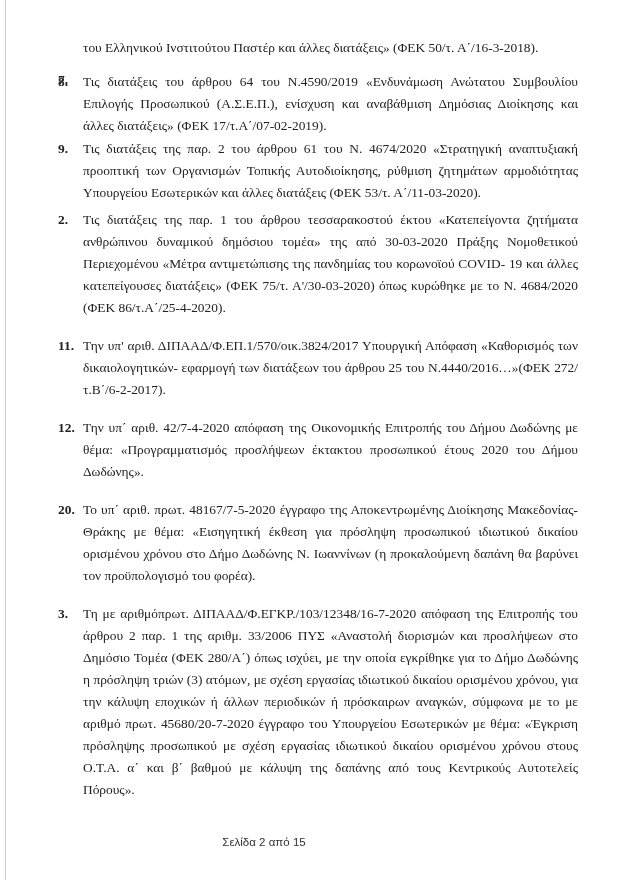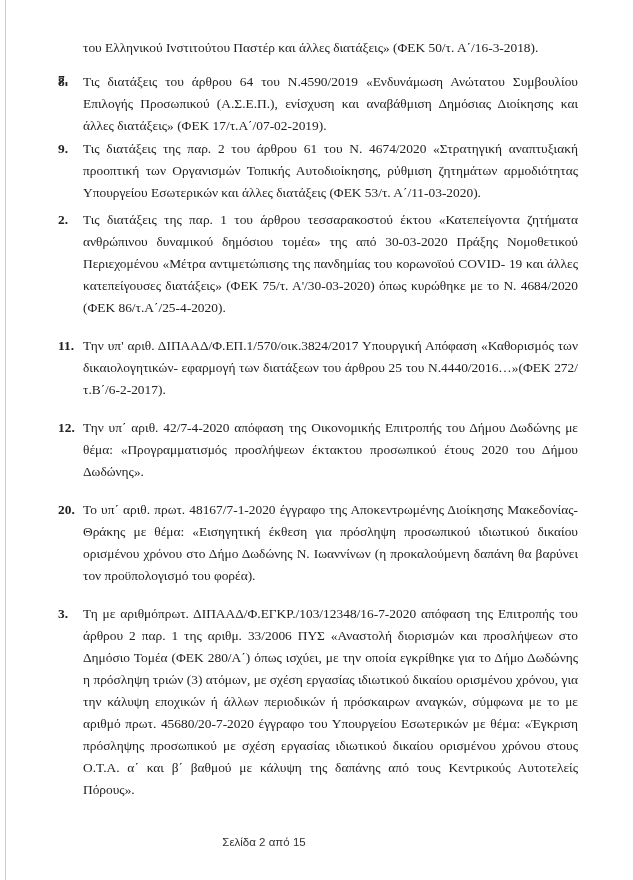--- a/index.html
+++ b/index.html
@@ -96,21 +96,21 @@
     <span class="txt">Την υπ' αριθ. ΔΙΠΑΑΔ/Φ.ΕΠ.1/570/οικ.3824/2017 Υπουργική Απόφαση «Καθορισμός των δικαιολογητικών- εφαρμογή των διατάξεων του άρθρου 25 του Ν.4440/2016…»(ΦΕΚ 272/τ.Β΄/6-2-2017).</span>
   </div>
 
   <div class="item" id="item-12">
     <span class="num">12.</span>
     <span class="txt">Την υπ΄ αριθ. 42/7-4-2020 απόφαση της Οικονομικής Επιτροπής του Δήμου Δωδώνης με θέμα: «Προγραμματισμός προσλήψεων έκτακτου προσωπικού έτους 2020 του Δήμου Δωδώνης».</span>
   </div>
 
   <div class="item" id="item-13">
     <span class="num">20.</span>
-    <span class="txt">Το υπ΄ αριθ. πρωτ. 48167/7-1-2020 έγγραφο της Αποκεντρωμένης Διοίκησης Μακεδονίας-Θράκης με θέμα: «Εισηγητική έκθεση για πρόσληψη προσωπικού ιδιωτικού δικαίου ορισμένου χρόνου στο Δήμο Δωδώνης Ν. Ιωαννίνων (η προκαλούμενη δαπάνη θα βαρύνει τον προϋπολογισμό του φορέα).</span>
+    <span class="txt">Το υπ΄ αριθ. πρωτ. 48167/7-5-2020 έγγραφο της Αποκεντρωμένης Διοίκησης Μακεδονίας-Θράκης με θέμα: «Εισηγητική έκθεση για πρόσληψη προσωπικού ιδιωτικού δικαίου ορισμένου χρόνου στο Δήμο Δωδώνης Ν. Ιωαννίνων (η προκαλούμενη δαπάνη θα βαρύνει τον προϋπολογισμό του φορέα).</span>
   </div>
 
   <div class="item" id="item-14">
     <span class="num">3.</span>
     <span class="txt">Τη με αριθμόπρωτ. ΔΙΠΑΑΔ/Φ.ΕΓΚΡ./103/12348/16-7-2020 απόφαση της Επιτροπής του άρθρου 2 παρ. 1 της αριθμ. 33/2006 ΠΥΣ «Αναστολή διορισμών και προσλήψεων στο Δημόσιο Τομέα (ΦΕΚ 280/Α΄) όπως ισχύει, με την οποία εγκρίθηκε για το Δήμο Δωδώνης η πρόσληψη τριών (3) ατόμων, με σχέση εργασίας ιδιωτικού δικαίου ορισμένου χρόνου, για την κάλυψη εποχικών ή άλλων περιοδικών ή πρόσκαιρων αναγκών, σύμφωνα με το με αριθμό πρωτ. 45680/20-7-2020 έγγραφο του Υπουργείου Εσωτερικών με θέμα: «Έγκριση πρόσληψης προσωπικού με σχέση εργασίας ιδιωτικού δικαίου ορισμένου χρόνου στους Ο.Τ.Α. α΄ και β΄ βαθμού με κάλυψη της δαπάνης από τους Κεντρικούς Αυτοτελείς Πόρους».</span>
   </div>
 
 
 </div>
 

